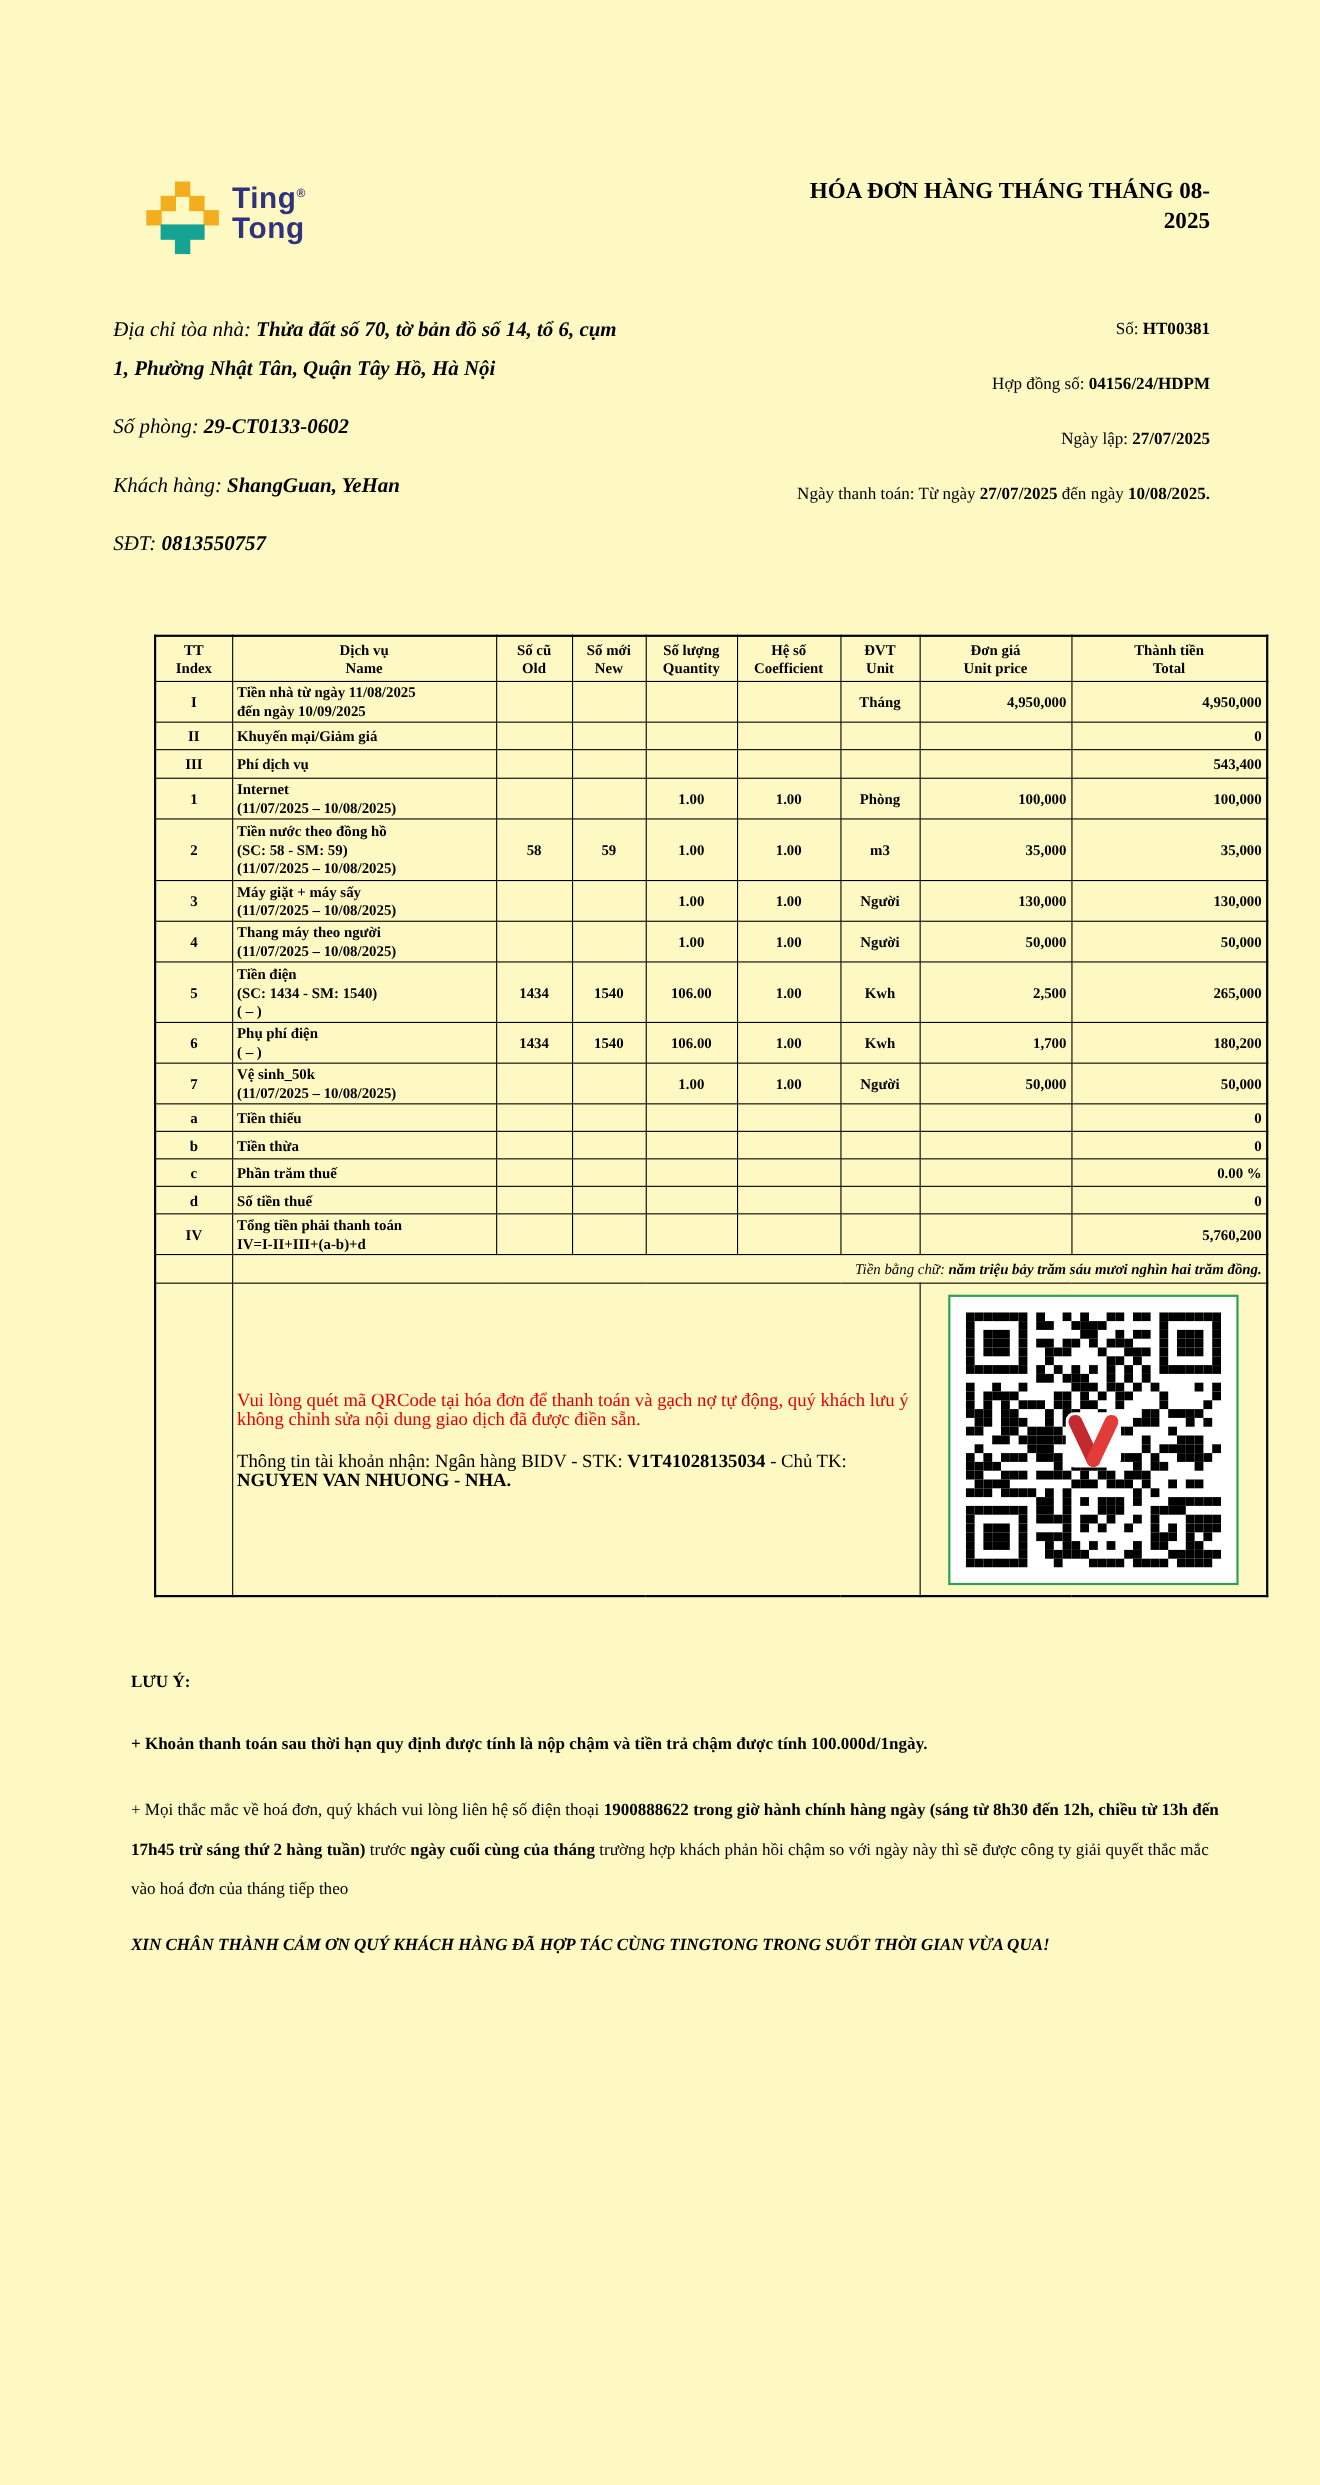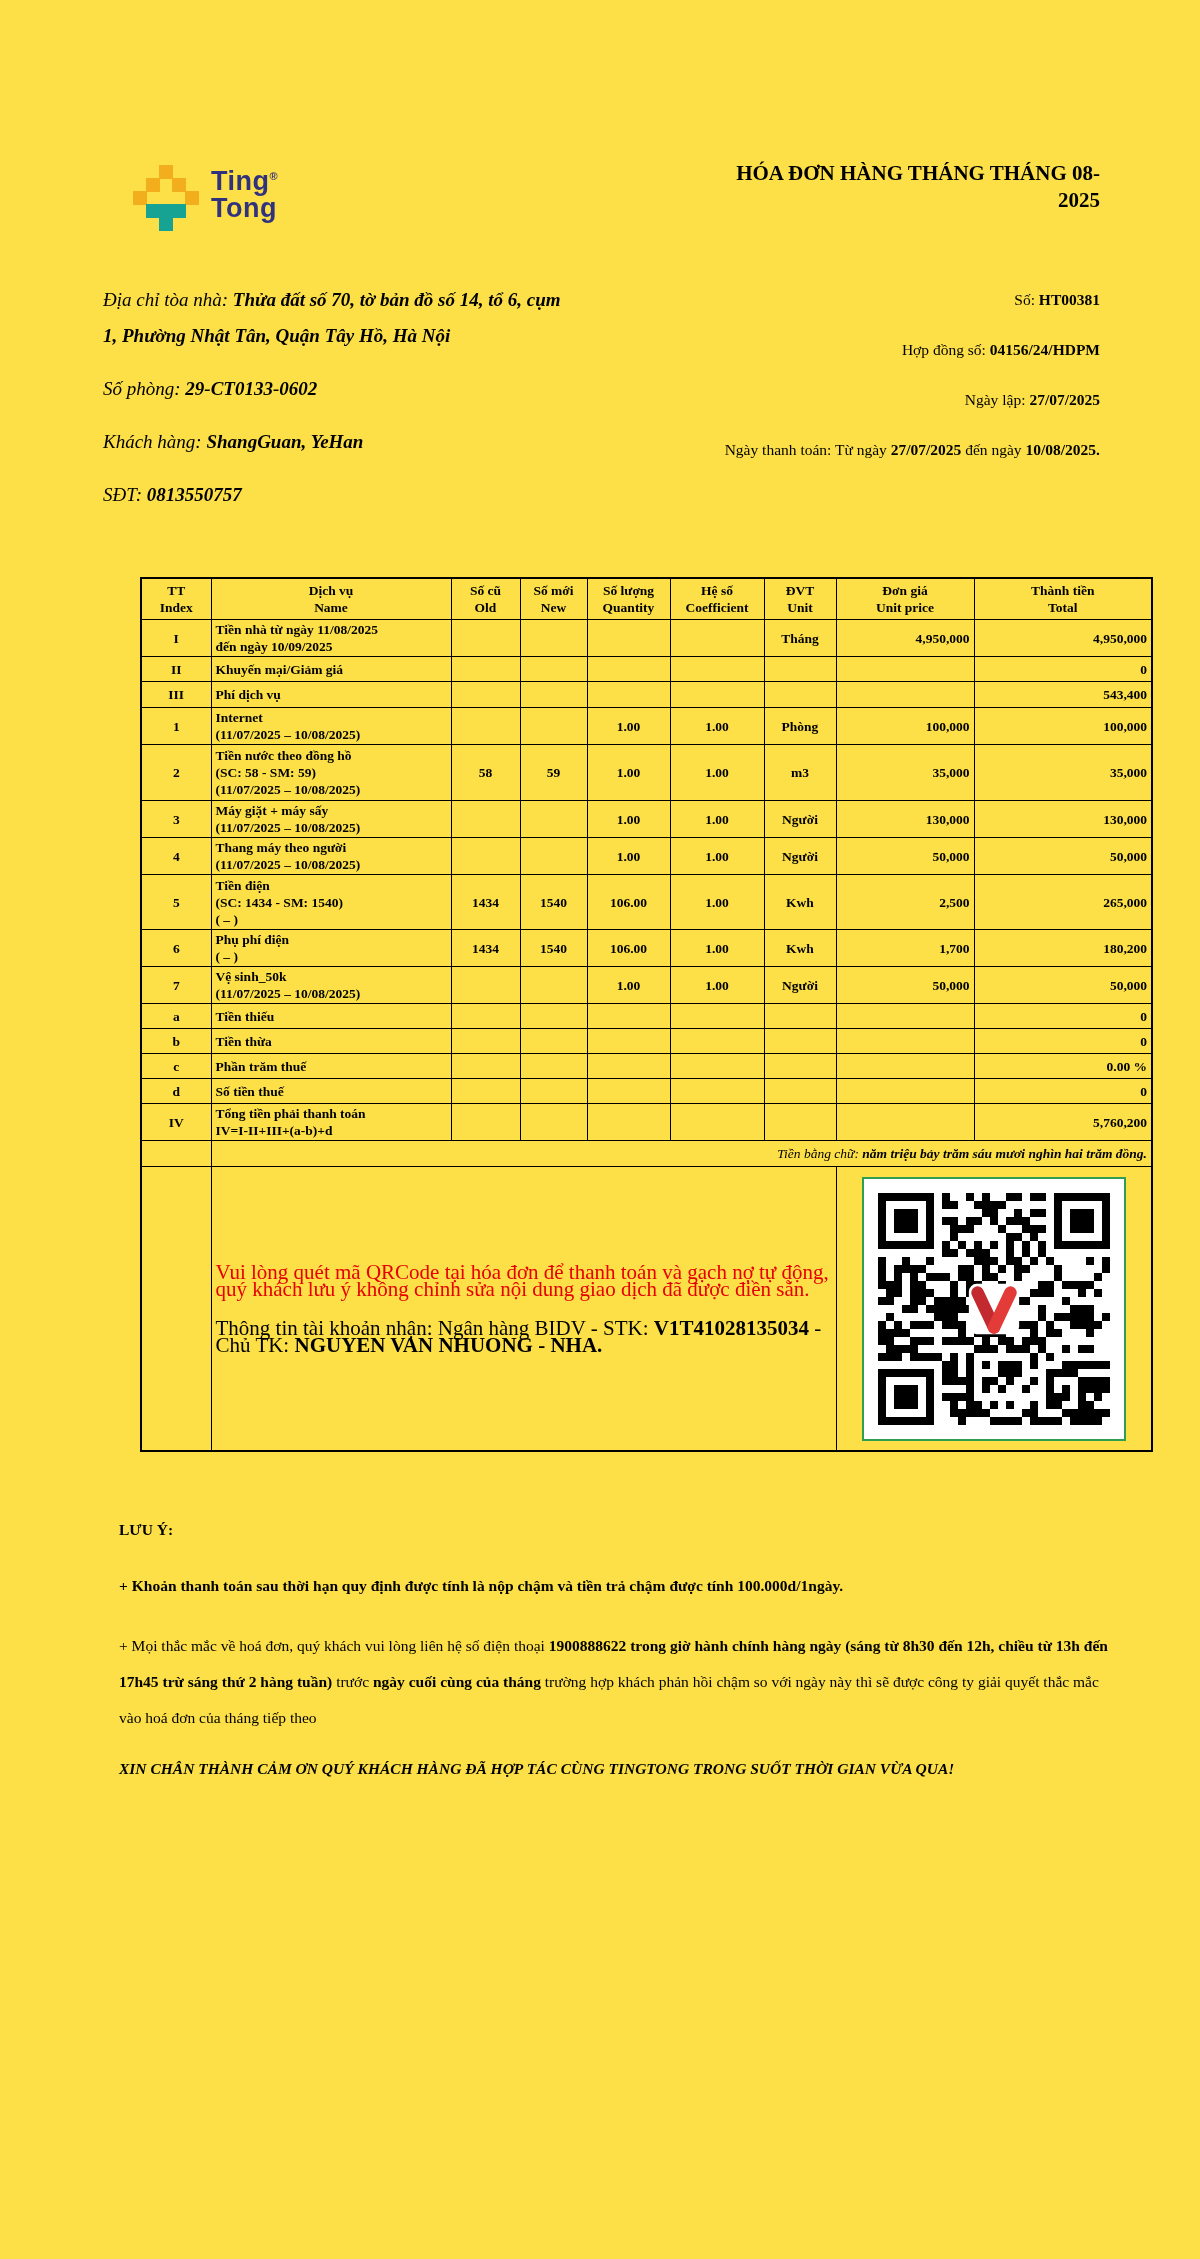--- a/index.html
+++ b/index.html
@@ -1,20 +1,20 @@
 <!DOCTYPE html>
 <html style="--brand_navy: #31327E; --brand_yellow: #F2AE1C; --brand_teal: #16A393; --notice_red: #E60000; --qr_green: #2E9F50;"><head>
 <meta charset="utf-8">
 <style>
   :root{
     --brand_navy:#31327E; --brand_yellow:#F2AE1C; --brand_teal:#16A393;
     --notice_red:#E60000; --qr_green:#2E9F50; --ink:#000000;
   }
   html,body{margin:0;padding:0;background:#ffffff;}
-  .page{position:relative;width:1200px;height:2259px;background:#fde047;
+  .page{position:relative;width:1200px;height:2259px;background:#fef9c3;
         font-family:"Liberation Serif", serif;color:var(--ink);overflow:hidden;}
 
   
   .logo{position:absolute;left:133px;top:155px;display:flex;align-items:flex-start;}
   .logo-icon{position:relative;width:66px;height:66px;margin-top:10px;}
   .logo-icon .px{position:absolute;width:14px;height:14px;}
   .px.y{background:var(--brand_yellow);}
   .px.t{background:var(--brand_teal);}
   .logo-text{margin-left:12px;font-family:"Liberation Sans", sans-serif;font-weight:bold;
              color:var(--brand_navy);font-size:27px;line-height:27px;letter-spacing:0.5px;margin-top:8px;}
@@ -36,21 +36,21 @@
             font-size:13.5px;font-weight:bold;table-layout:fixed;border:2px solid #000;}
   table.inv th,table.inv td{border:1px solid #000;padding:1px 4px;vertical-align:middle;
             overflow:hidden;line-height:17px;}
   table.inv th{text-align:center;white-space:pre-line;height:38px;}
   td.a-c{text-align:center;}
   td.a-l{text-align:left;padding-left:7px;white-space:pre-line;}
   td.a-r{text-align:right;padding-right:9px;}
   tr.words-row td{height:23px;font-weight:normal;font-style:italic;text-align:right;padding-left:7px;}
   tr.words-row .amt{font-weight:bold;}
   tr.qr-row td{height:281px;}
-  td.qr-text{font-size:21px;font-weight:normal;text-align:left;vertical-align:middle;
+  td.qr-text{font-size:17px;font-weight:normal;text-align:left;vertical-align:middle;
              padding:10px 14px 10px 8px;line-height:29px;}
   td.qr-text .red{color:var(--notice_red);}
   td.qr-text .acct{display:block;margin-top:22px;}
   td.qr-cell{vertical-align:middle;text-align:center;padding:0;}
   .qr-frame{display:inline-block;border:2px solid var(--qr_green);background:#fff;
             padding:14px;line-height:0;position:relative;}
   .qr-v{position:absolute;left:50%;top:50%;transform:translate(-50%,-50%);line-height:0;}
 
   
   .notes{position:absolute;left:103px;top:1512px;width:1005px;font-size:15.5px;}

